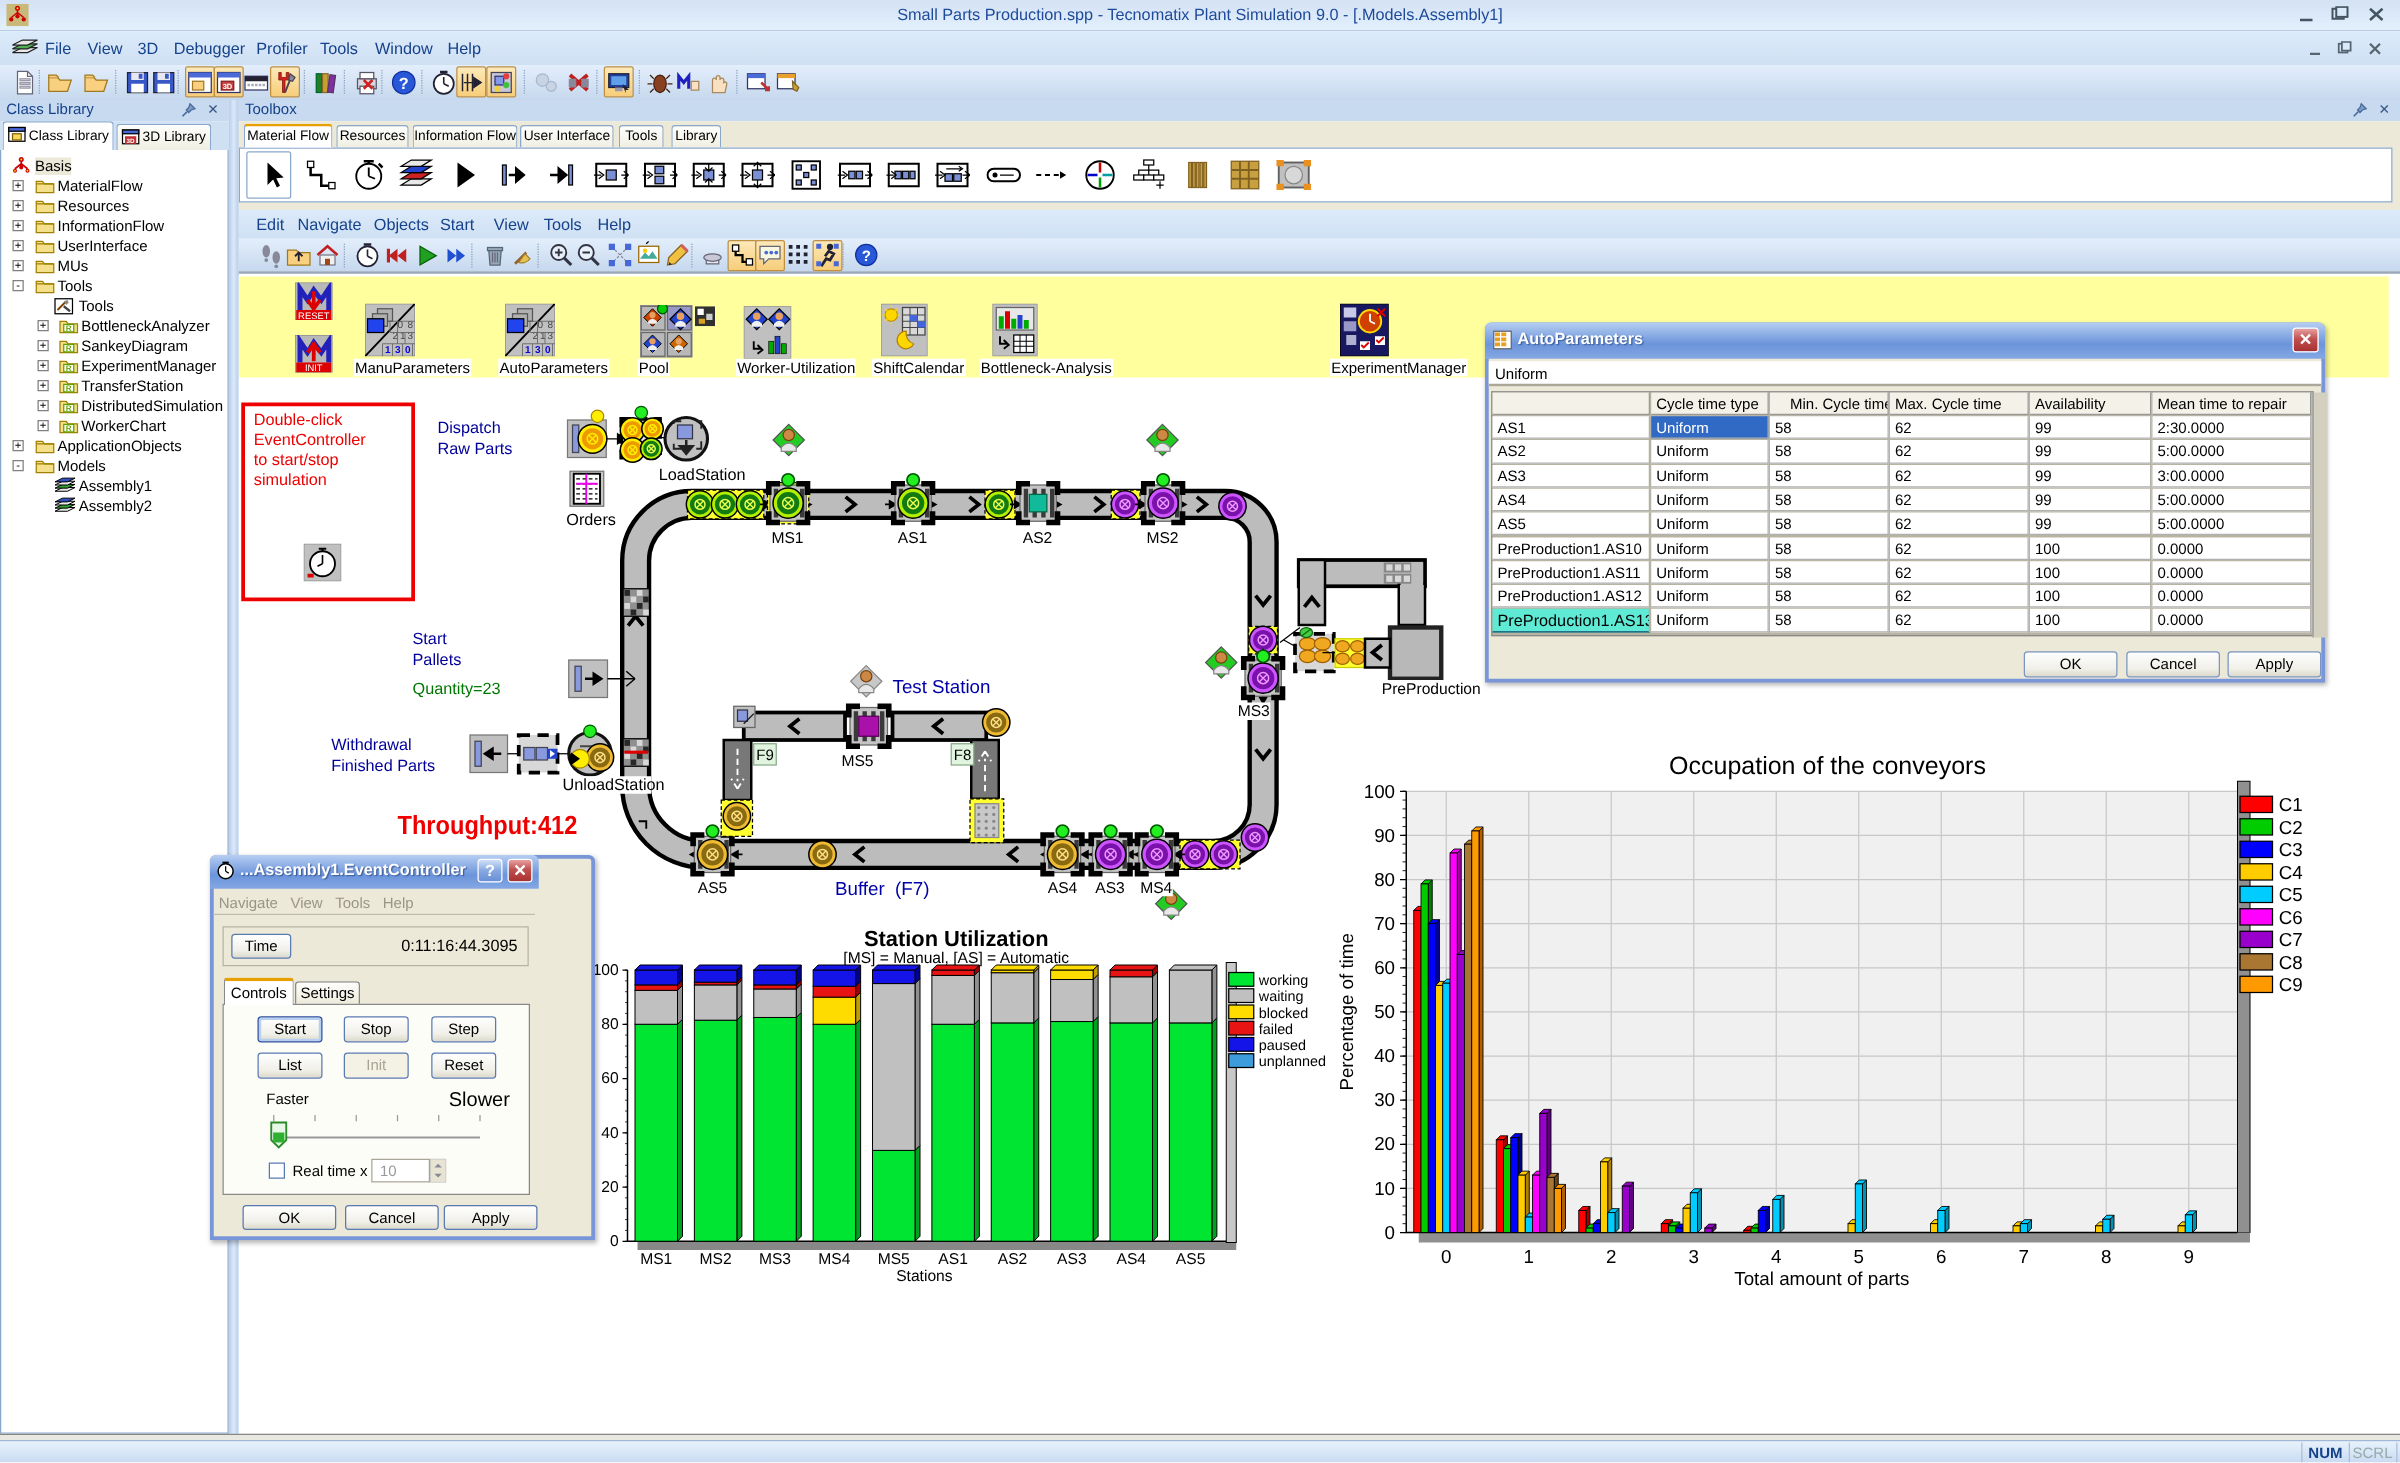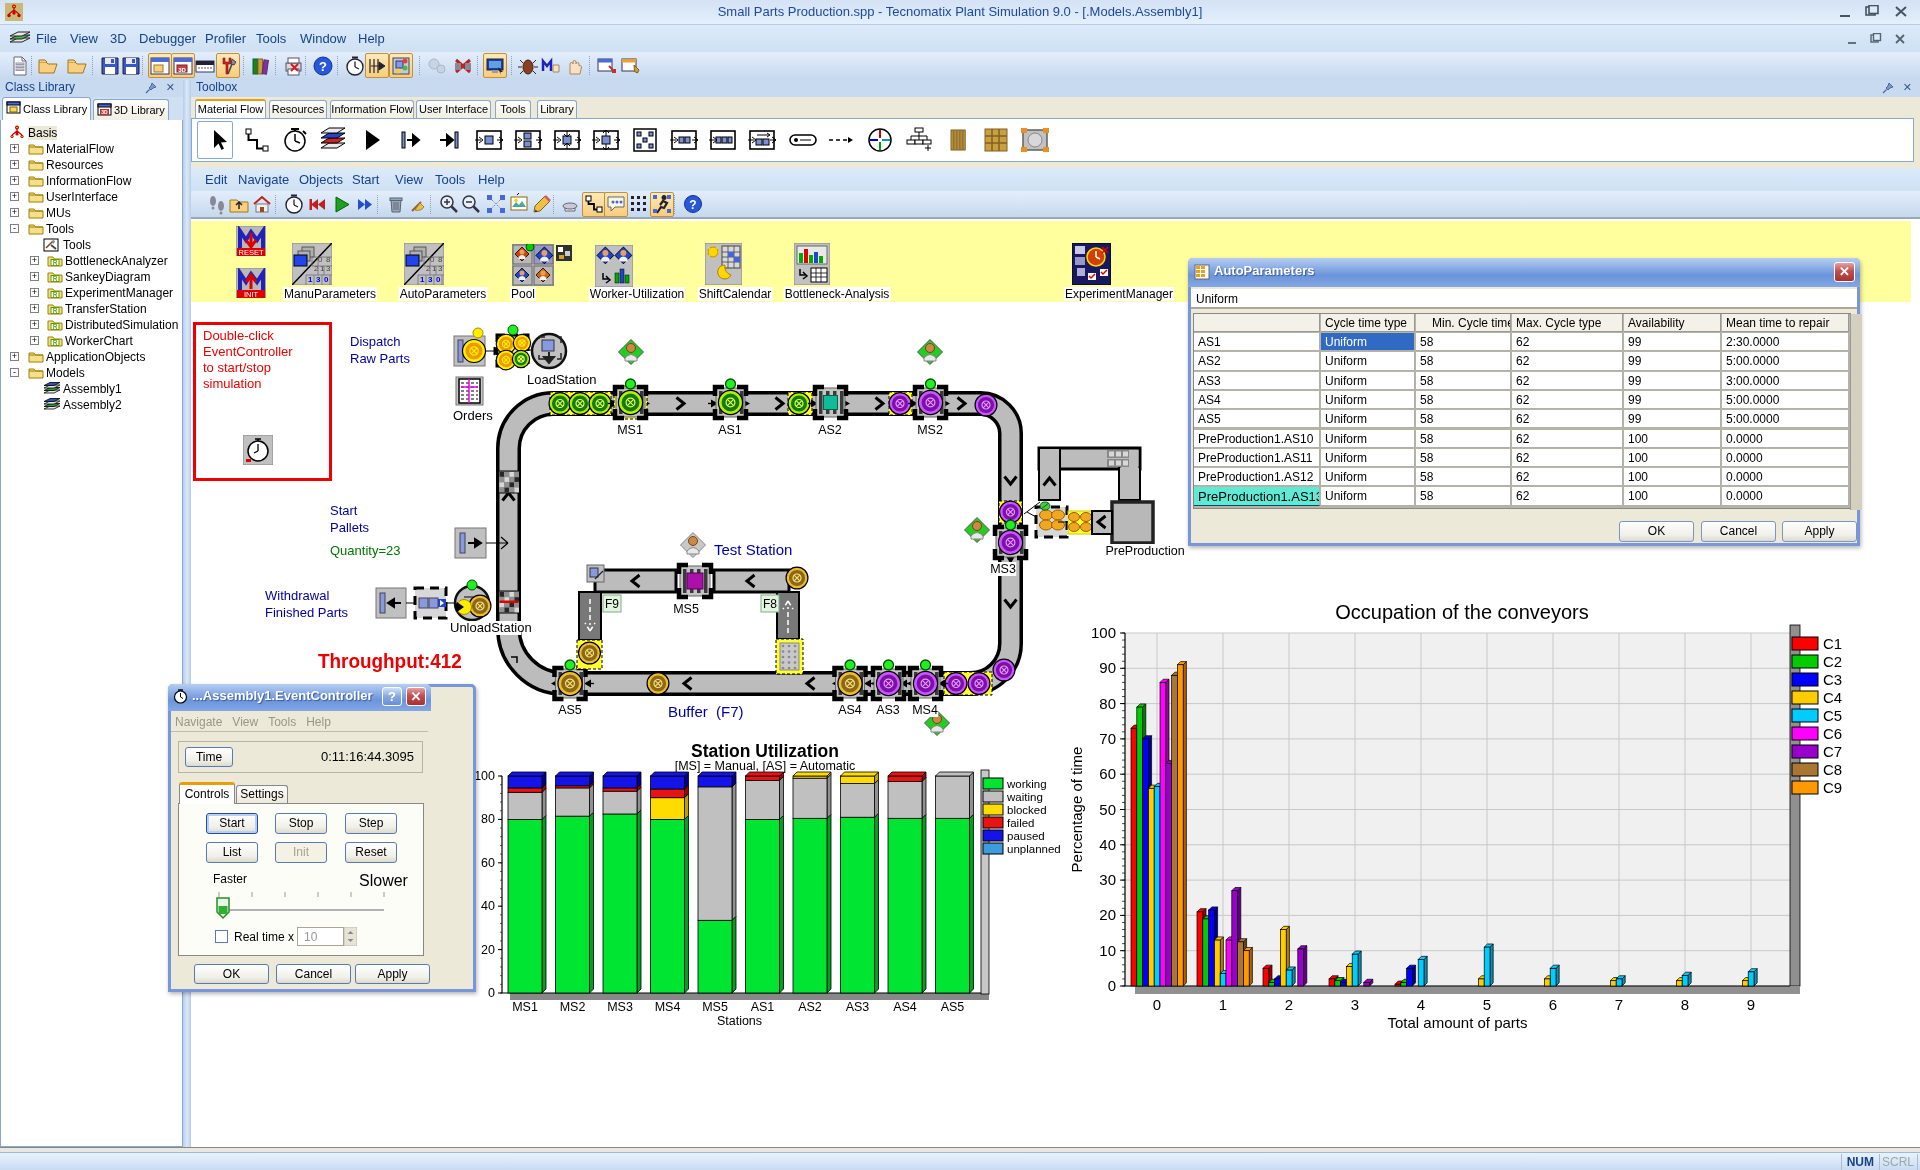--- a/index.html
+++ b/index.html
@@ -1858,21 +1858,21 @@
       <span class="abs" style="left:26px;top:5px;font-size:13px;font-weight:bold;color:#fff;text-shadow:1px 1px 1px #3a5a9a">AutoParameters</span>
       <div class="abs" style="right:5px;top:4px;width:21px;height:20px;border-radius:3px;background:linear-gradient(#e8a0a0,#c05050 45%,#aa3030);border:1px solid #fff;color:#fff;font-size:13px;text-align:center;line-height:18px;font-weight:bold">✕</div>
     </div>
 <div class="abs" style="left:0px;top:28px;width:666px;height:20px;background:#fff;border-bottom:2px solid #aca899">
       <span style="position:absolute;left:5px;top:3px;font-size:12px">Uniform</span>
     </div>
 <div class="abs" style="left:2px;top:52px;width:658px;height:196px;background:#b8b4a2;border:1px solid #888">
 <div class="abs" style="left:0px;top:0;width:126px;height:18px;background:#f4f2e8;border-right:1px solid #999;border-bottom:1px solid #999;font-size:12px;padding:2px 0 0 4px;white-space:nowrap;overflow:hidden"></div>
 <div class="abs" style="left:127px;top:0;width:94px;height:18px;background:#f4f2e8;border-right:1px solid #999;border-bottom:1px solid #999;font-size:12px;padding:2px 0 0 4px;white-space:nowrap;overflow:hidden">Cycle time type</div>
 <div class="abs" style="left:222px;top:0;width:95px;height:18px;background:#f4f2e8;border-right:1px solid #999;border-bottom:1px solid #999;font-size:12px;padding:2px 0 0 16px;white-space:nowrap;overflow:hidden">Min. Cycle time</div>
-<div class="abs" style="left:318px;top:0;width:111px;height:18px;background:#f4f2e8;border-right:1px solid #999;border-bottom:1px solid #999;font-size:12px;padding:2px 0 0 4px;white-space:nowrap;overflow:hidden">Max. Cycle type</div>
+<div class="abs" style="left:318px;top:0;width:111px;height:18px;background:#f4f2e8;border-right:1px solid #999;border-bottom:1px solid #999;font-size:12px;padding:2px 0 0 4px;white-space:nowrap;overflow:hidden">Max. Cycle time</div>
 <div class="abs" style="left:430px;top:0;width:97px;height:18px;background:#f4f2e8;border-right:1px solid #999;border-bottom:1px solid #999;font-size:12px;padding:2px 0 0 4px;white-space:nowrap;overflow:hidden">Availability</div>
 <div class="abs" style="left:528px;top:0;width:127px;height:18px;background:#f4f2e8;border-right:1px solid #999;border-bottom:1px solid #999;font-size:12px;padding:2px 0 0 4px;white-space:nowrap;overflow:hidden">Mean time to repair</div>
 <div class="abs" style="left:0px;top:19.0px;width:126px;height:18.3px;background:#fff;color:#000;border-right:1px solid #b0b0b0;border-bottom:1px solid #b0b0b0;font-size:12px;padding:2px 0 0 4px;white-space:nowrap;overflow:hidden">AS1</div>
 <div class="abs" style="left:127px;top:19.0px;width:94px;height:18.3px;background:#316ac5;color:#fff;border-right:1px solid #b0b0b0;border-bottom:1px solid #b0b0b0;font-size:12px;padding:2px 0 0 4px;white-space:nowrap;overflow:hidden">Uniform</div>
 <div class="abs" style="left:222px;top:19.0px;width:95px;height:18.3px;background:#fff;color:#000;border-right:1px solid #b0b0b0;border-bottom:1px solid #b0b0b0;font-size:12px;padding:2px 0 0 4px;white-space:nowrap;overflow:hidden">58</div>
 <div class="abs" style="left:318px;top:19.0px;width:111px;height:18.3px;background:#fff;color:#000;border-right:1px solid #b0b0b0;border-bottom:1px solid #b0b0b0;font-size:12px;padding:2px 0 0 4px;white-space:nowrap;overflow:hidden">62</div>
 <div class="abs" style="left:430px;top:19.0px;width:97px;height:18.3px;background:#fff;color:#000;border-right:1px solid #b0b0b0;border-bottom:1px solid #b0b0b0;font-size:12px;padding:2px 0 0 4px;white-space:nowrap;overflow:hidden">99</div>
 <div class="abs" style="left:528px;top:19.0px;width:127px;height:18.3px;background:#fff;color:#000;border-right:1px solid #b0b0b0;border-bottom:1px solid #b0b0b0;font-size:12px;padding:2px 0 0 4px;white-space:nowrap;overflow:hidden">2:30.0000</div>
 <div class="abs" style="left:0px;top:38.3px;width:126px;height:18.3px;background:#fff;color:#000;border-right:1px solid #b0b0b0;border-bottom:1px solid #b0b0b0;font-size:12px;padding:2px 0 0 4px;white-space:nowrap;overflow:hidden">AS2</div>
 <div class="abs" style="left:127px;top:38.3px;width:94px;height:18.3px;background:#fff;color:#000;border-right:1px solid #b0b0b0;border-bottom:1px solid #b0b0b0;font-size:12px;padding:2px 0 0 4px;white-space:nowrap;overflow:hidden">Uniform</div>

